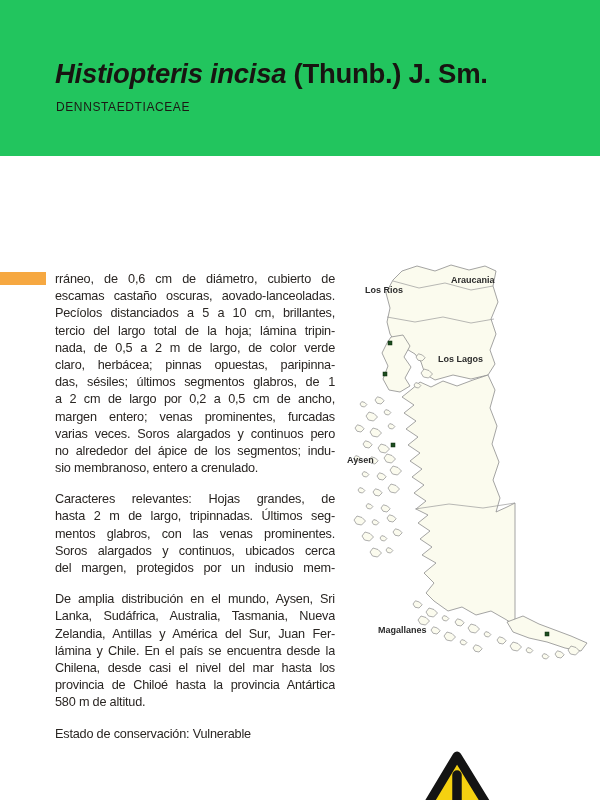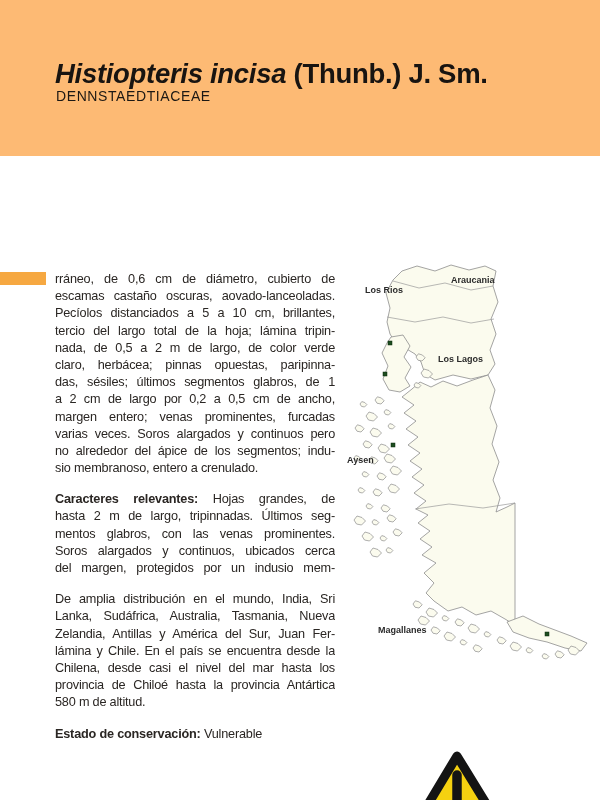--- a/index.html
+++ b/index.html
@@ -5,49 +5,49 @@
   html,body { margin:0; padding:0; background:#e8e8e8; }
   .page {
     position:relative; width:600px; height:800px; margin:0 auto;
     background:#ffffff; overflow:hidden;
     font-family:"Liberation Sans", sans-serif;
     color:#262220;
   }
   
   .band {
     position:absolute; left:0; top:0; width:600px; height:156px;
-    background:#fdba74;
+    background:#22c55e;
   }
   .title {
     position:absolute; left:55px; top:58px; margin:0;
     font-size:27.5px; font-weight:bold; color:#181411;
     letter-spacing:-0.3px; white-space:nowrap;
   }
   .title .sci { font-style:italic; }
   .family {
-    position:absolute; left:56px; top:88px;
-    font-size:14px; color:#1c1814; letter-spacing:0.6px;
+    position:absolute; left:56px; top:100px;
+    font-size:12px; color:#1c1814; letter-spacing:0.6px;
   }
   
   .side-tab {
     position:absolute; left:0; top:272px; width:46px; height:13px;
     background:#f6a841;
   }
   
   .body-col {
     position:absolute; left:55px; top:271px; width:280px;
     font-size:12.7px; letter-spacing:-0.2px; color:#2a2623;
   }
   .para { margin:0 0 14px 0; }
   .line {
     height:17.2px; line-height:17.2px; overflow:hidden;
     text-align:justify; text-align-last:justify;
   }
   .line.last { text-align-last:left; }
-  .line .bold { font-weight:bold; }
+  .line .bold { font-weight:normal; }
   
   .map-wrap { position:absolute; left:345px; top:262px; width:250px; height:400px; }
   .map-wrap svg { display:block; }
   .map-label { font-family:"Liberation Sans",sans-serif; font-size:9px; font-weight:600; fill:#2b2b2b; }
   
   .warning { position:absolute; left:405px; top:749px; width:105px; height:90px; }
 </style>
 </head>
 <body>
 
@@ -76,21 +76,21 @@
         <div class="line last">sio membranoso, entero a crenulado.</div>
       </div>
       <div class="para">
         <div class="line"><span class="bold">Caracteres relevantes:</span> Hojas grandes, de</div>
         <div class="line">hasta 2 m de largo, tripinnadas. Últimos seg-</div>
         <div class="line">mentos glabros, con las venas prominentes.</div>
         <div class="line">Soros alargados y continuos, ubicados cerca</div>
         <div class="line">del margen, protegidos por un indusio mem-</div>
       </div>
       <div class="para">
-        <div class="line">De amplia distribución en el mundo, India, Sri</div>
+        <div class="line">De amplia distribución en el mundo, Aysen, Sri</div>
         <div class="line">Lanka, Sudáfrica, Australia, Tasmania, Nueva</div>
         <div class="line">Zelandia, Antillas y América del Sur, Juan Fer-</div>
         <div class="line">lámina y Chile. En el país se encuentra desde la</div>
         <div class="line">Chilena, desde casi el nivel del mar hasta los</div>
         <div class="line">provincia de Chiloé hasta la provincia Antártica</div>
         <div class="line last">580 m de altitud.</div>
       </div>
       <div class="para">
         <div class="line last"><span class="bold">Estado de conservación:</span> Vulnerable</div>
       </div>

